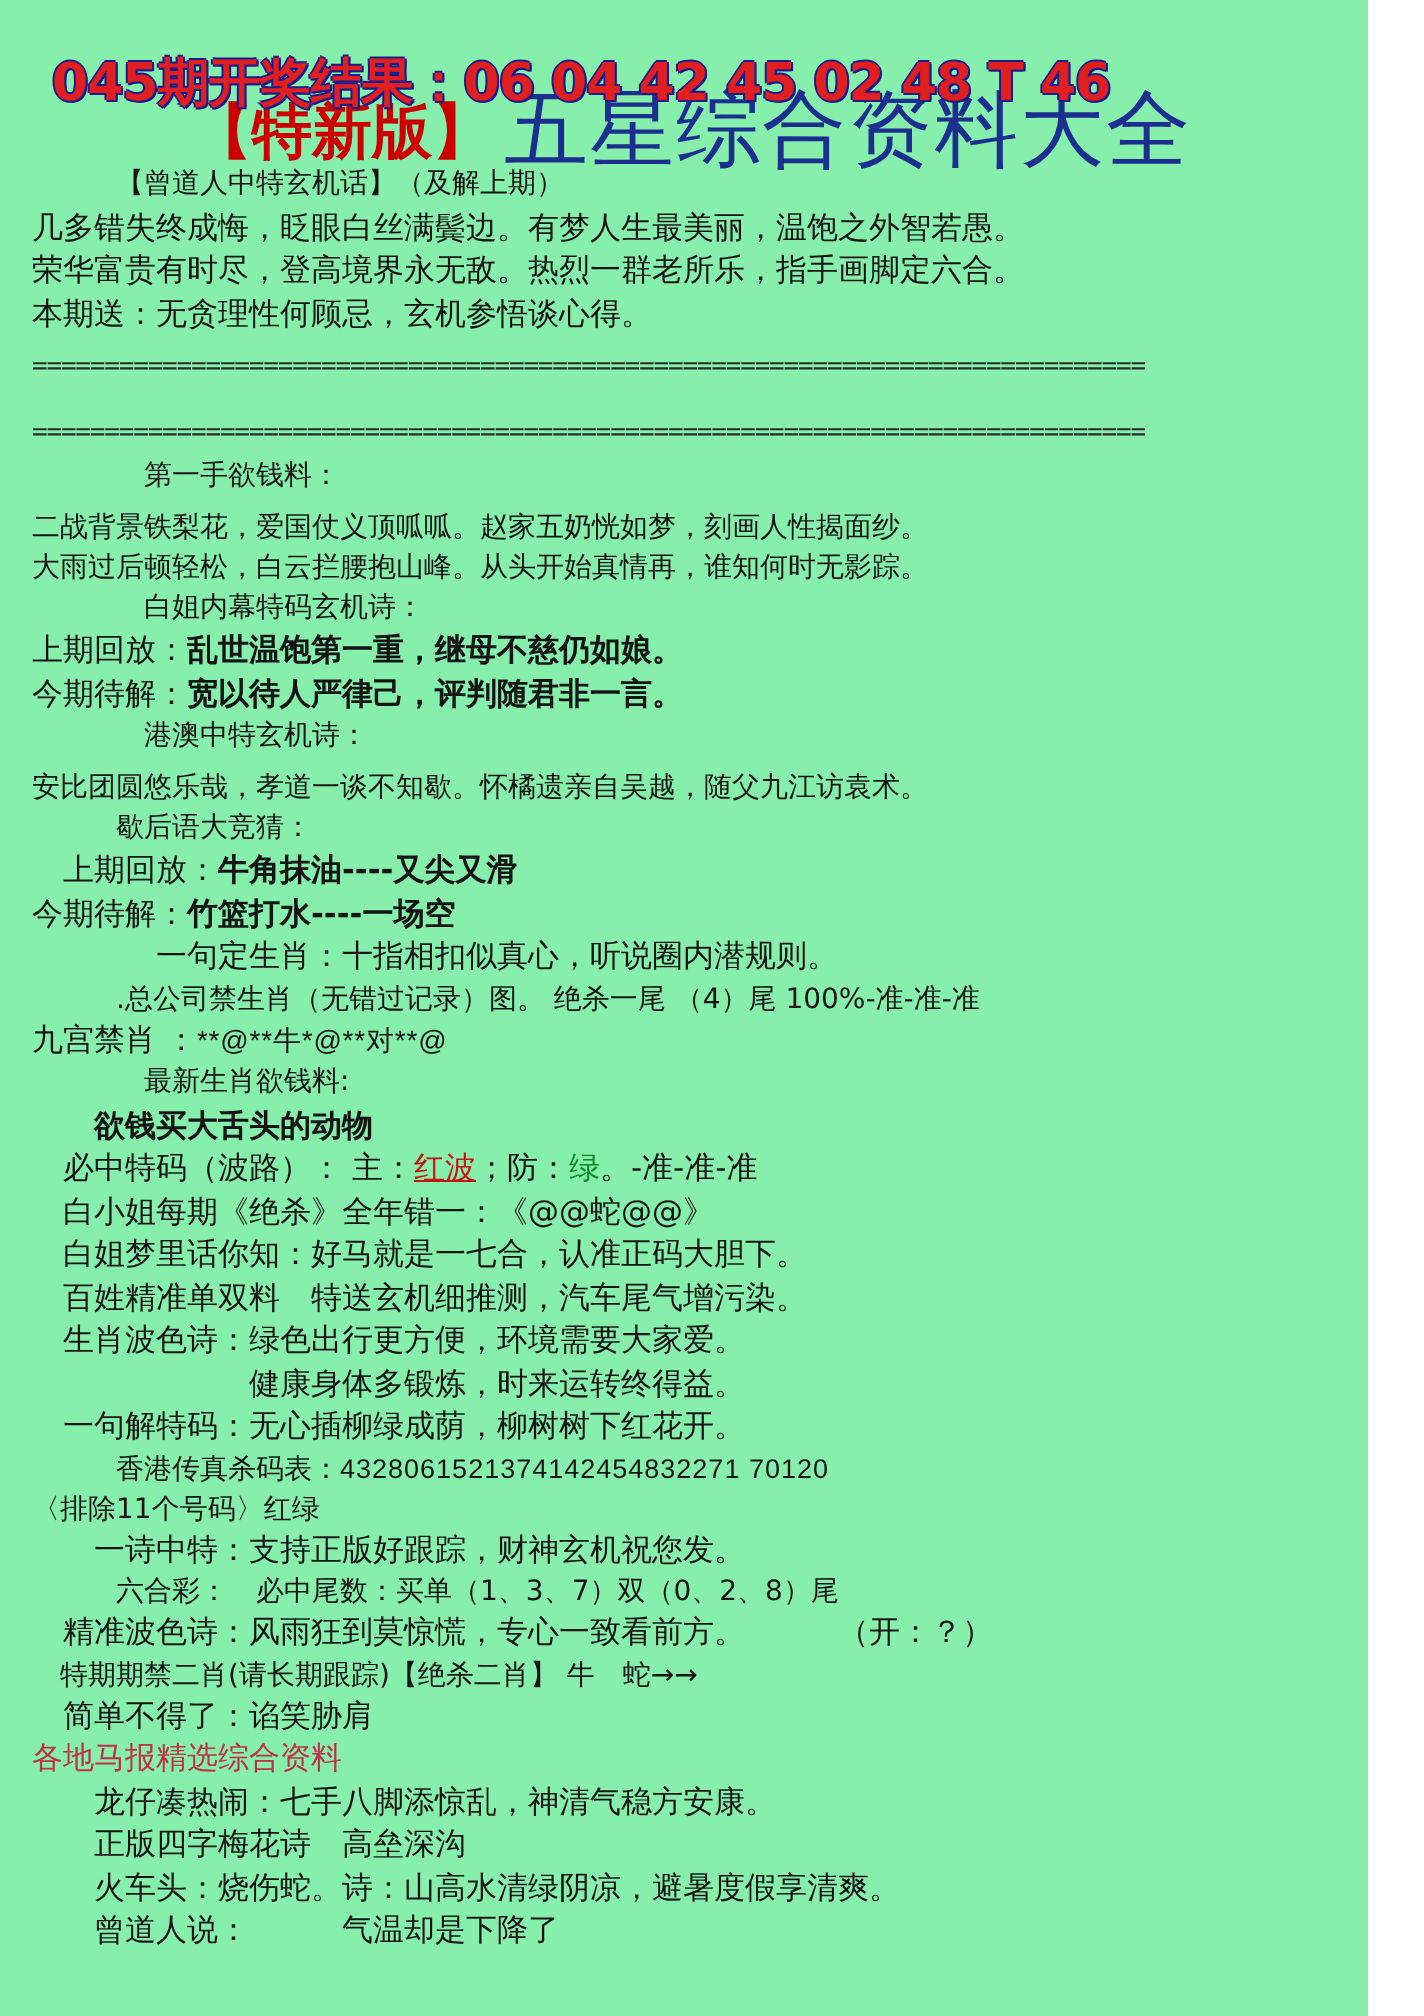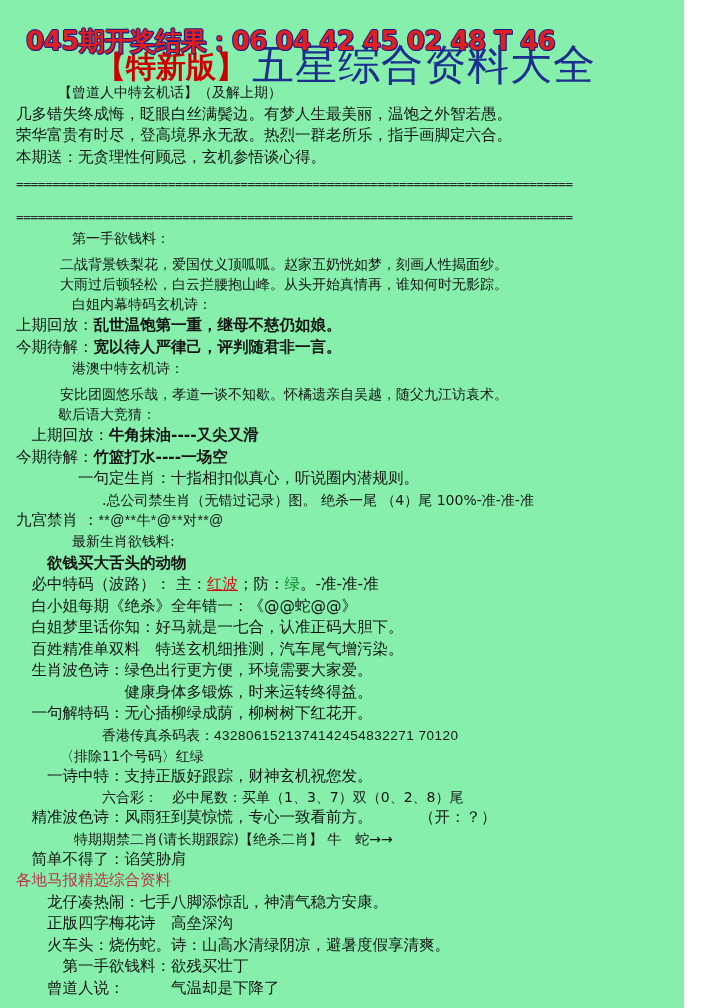--- a/index.html
+++ b/index.html
@@ -79,21 +79,21 @@
     padding: 0 16px 0 16px;
     font-size: 15.5px;
     line-height: 21px;
   }
   .ln {
     white-space: pre;
     font-size: 15.5px;
     line-height: 21.5px;
     color: #141414;
   }
-  .ln.small { font-size: 14px; line-height: 20px; margin-left: 44px; }
+  .ln.small { font-size: 14px; line-height: 20px; }
   .ln.sect  { font-size: 14px; }
 
   .divider {
     font-family: "DejaVu Sans Mono", "Liberation Mono", monospace;
     font-size: 13px;
     line-height: 15px;
     letter-spacing: -0.6px;
     color: #2b2b2b;
     white-space: pre;
     overflow: hidden;
@@ -187,17 +187,16 @@
     <div class="ln small">　　　六合彩：　必中尾数：买单（1、3、7）双（0、2、8）尾</div>
     <div class="ln">　精准波色诗：风雨狂到莫惊慌，专心一致看前方。　　　（开：？）</div>
     <div class="ln small">　特期期禁二肖(请长期跟踪)【绝杀二肖】 牛　蛇→→</div>
     <div class="ln">　简单不得了：谄笑胁肩</div>
 
     <div class="ln crimson">各地马报精选综合资料</div>
 
     <div class="ln">　　龙仔凑热闹：七手八脚添惊乱，神清气稳方安康。</div>
     <div class="ln">　　正版四字梅花诗　高垒深沟</div>
     <div class="ln">　　火车头：烧伤蛇。诗：山高水清绿阴凉，避暑度假享清爽。</div>
-    <div class="ln">　　　第一手欲钱料：欲残买壮丁</div>
     <div class="ln">　　曾道人说：　　　气温却是下降了</div>
 
   </div>
 </div>
 
 </body></html>

